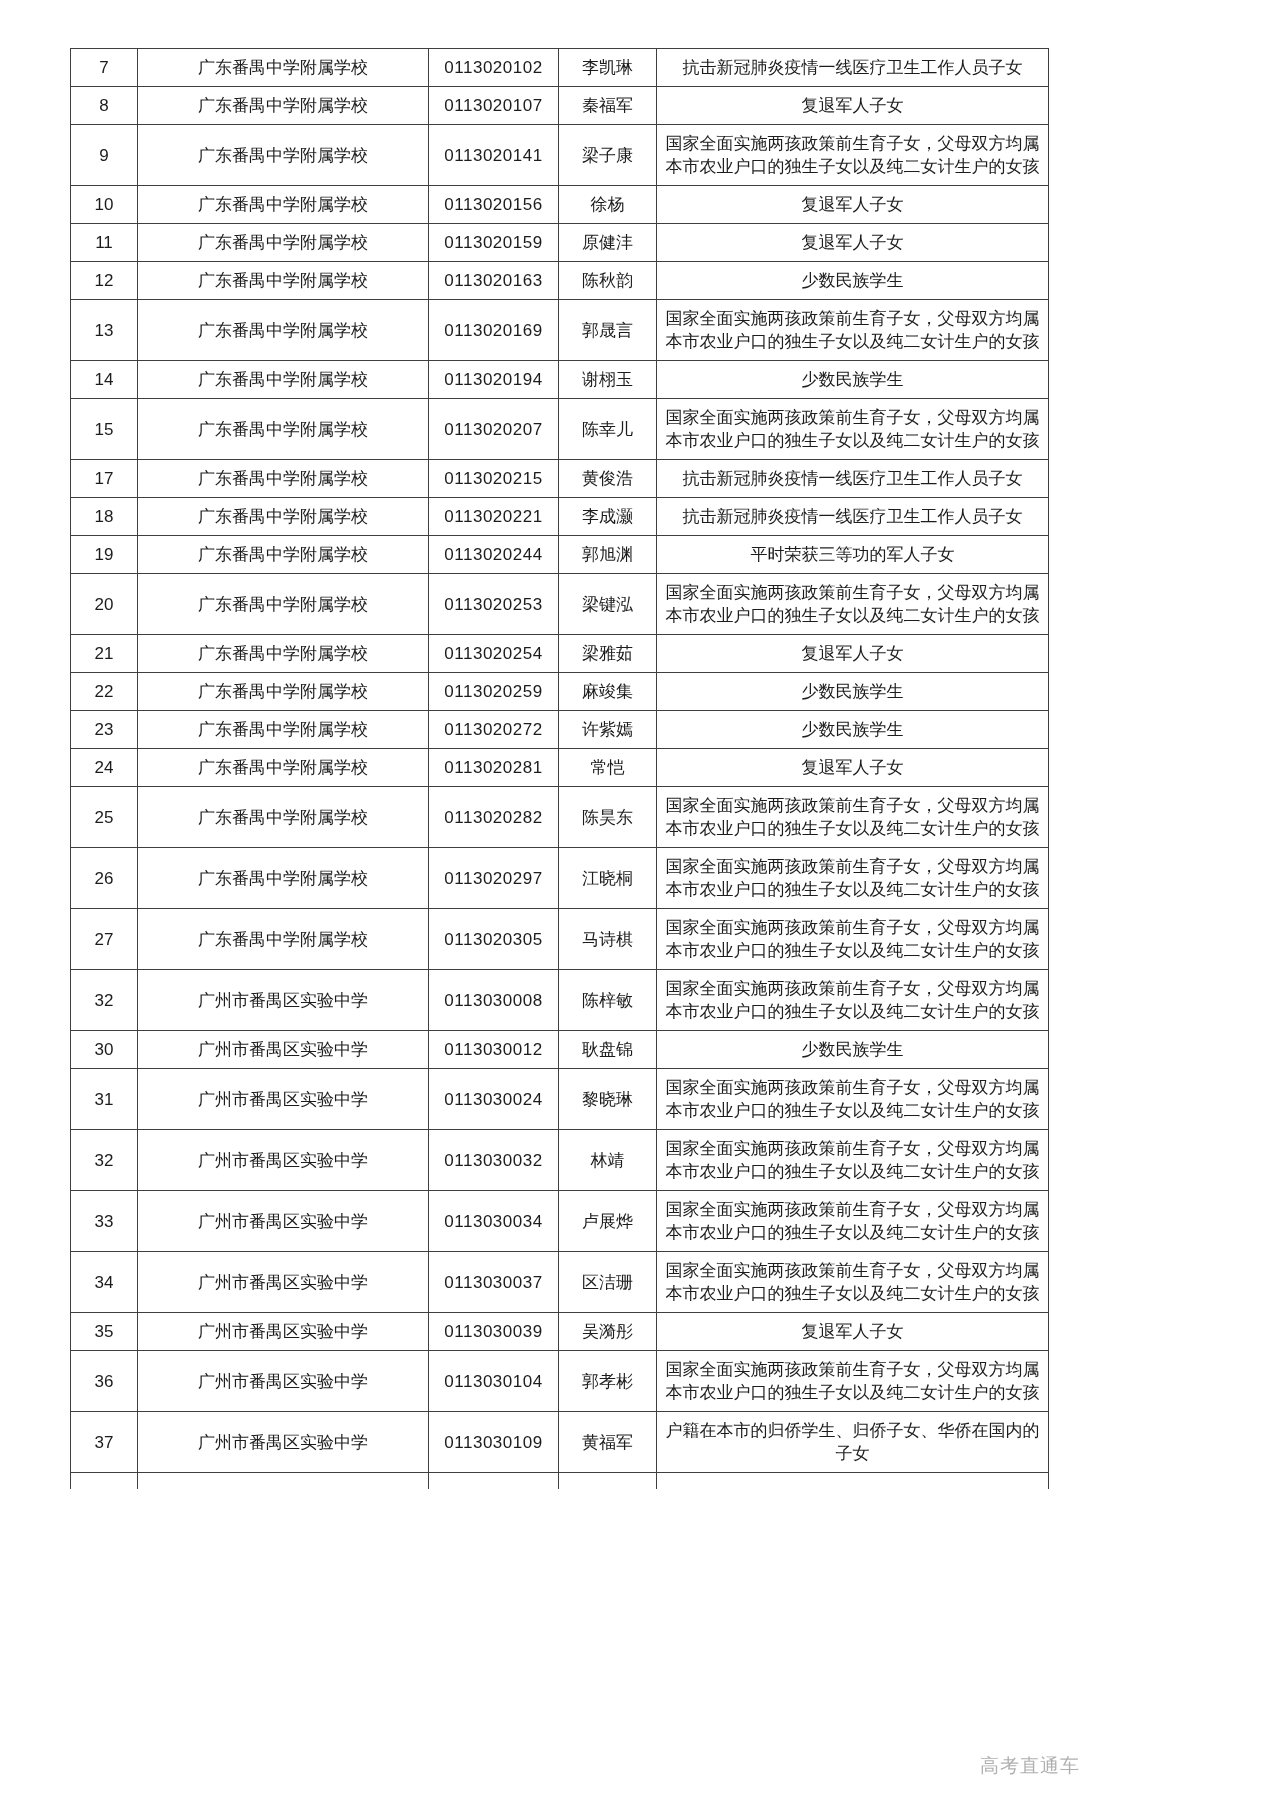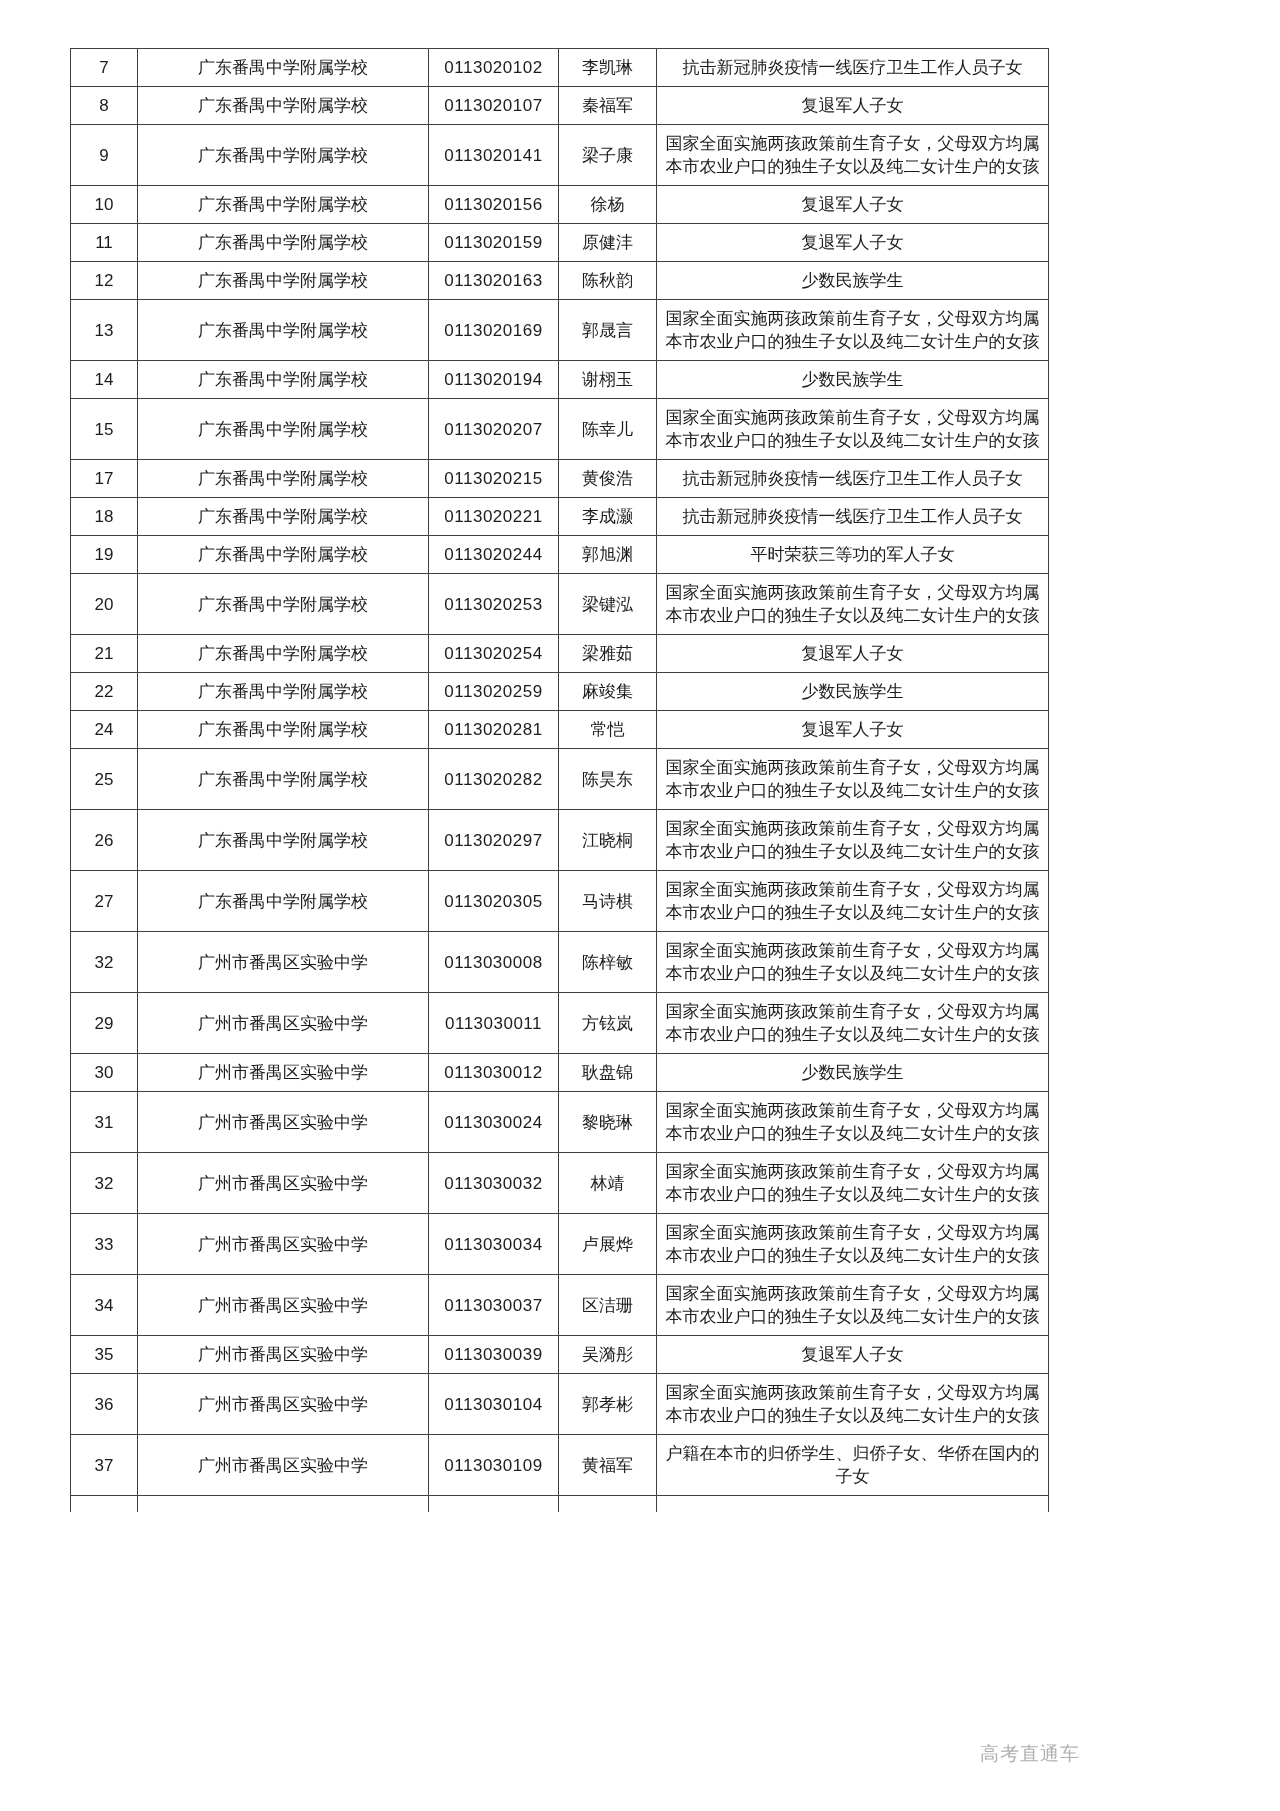--- a/index.html
+++ b/index.html
@@ -38,21 +38,21 @@
     letter-spacing: 0.5px;
   }
   tr.partial-row td {
     border-bottom: none;
     height: 16px;
     padding: 0 6px;
   }
   .watermark {
     position: absolute;
     right: 200px;
-    bottom: 44px;
+    bottom: 32px;
     font-size: 19px;
     color: #b0b0b0;
     letter-spacing: 1px;
   }
 </style>
 </head>
 <body>
 
 <div class="table-wrap">
   <table>
@@ -163,20 +163,27 @@
           <td class="cell-category">复退军人子女</td>
         </tr>
         <tr>
           <td class="cell-index">22</td>
           <td class="cell-school">广东番禺中学附属学校</td>
           <td class="cell-regno">0113020259</td>
           <td class="cell-name">麻竣集</td>
           <td class="cell-category">少数民族学生</td>
         </tr>
         <tr>
+          <td class="cell-index">23</td>
+          <td class="cell-school">广东番禺中学附属学校</td>
+          <td class="cell-regno">0113020272</td>
+          <td class="cell-name">许紫嫣</td>
+          <td class="cell-category">少数民族学生</td>
+        </tr>
+        <tr>
           <td class="cell-index">24</td>
           <td class="cell-school">广东番禺中学附属学校</td>
           <td class="cell-regno">0113020281</td>
           <td class="cell-name">常恺</td>
           <td class="cell-category">复退军人子女</td>
         </tr>
         <tr>
           <td class="cell-index">25</td>
           <td class="cell-school">广东番禺中学附属学校</td>
           <td class="cell-regno">0113020282</td>
@@ -195,27 +202,20 @@
           <td class="cell-school">广东番禺中学附属学校</td>
           <td class="cell-regno">0113020305</td>
           <td class="cell-name">马诗棋</td>
           <td class="cell-category">国家全面实施两孩政策前生育子女，父母双方均属本市农业户口的独生子女以及纯二女计生户的女孩</td>
         </tr>
         <tr>
           <td class="cell-index">32</td>
           <td class="cell-school">广州市番禺区实验中学</td>
           <td class="cell-regno">0113030008</td>
           <td class="cell-name">陈梓敏</td>
-          <td class="cell-category">国家全面实施两孩政策前生育子女，父母双方均属本市农业户口的独生子女以及纯二女计生户的女孩</td>
-        </tr>
-        <tr>
-          <td class="cell-index">29</td>
-          <td class="cell-school">广州市番禺区实验中学</td>
-          <td class="cell-regno">0113030011</td>
-          <td class="cell-name">方铉岚</td>
           <td class="cell-category">国家全面实施两孩政策前生育子女，父母双方均属本市农业户口的独生子女以及纯二女计生户的女孩</td>
         </tr>
         <tr>
           <td class="cell-index">30</td>
           <td class="cell-school">广州市番禺区实验中学</td>
           <td class="cell-regno">0113030012</td>
           <td class="cell-name">耿盘锦</td>
           <td class="cell-category">少数民族学生</td>
         </tr>
         <tr>

